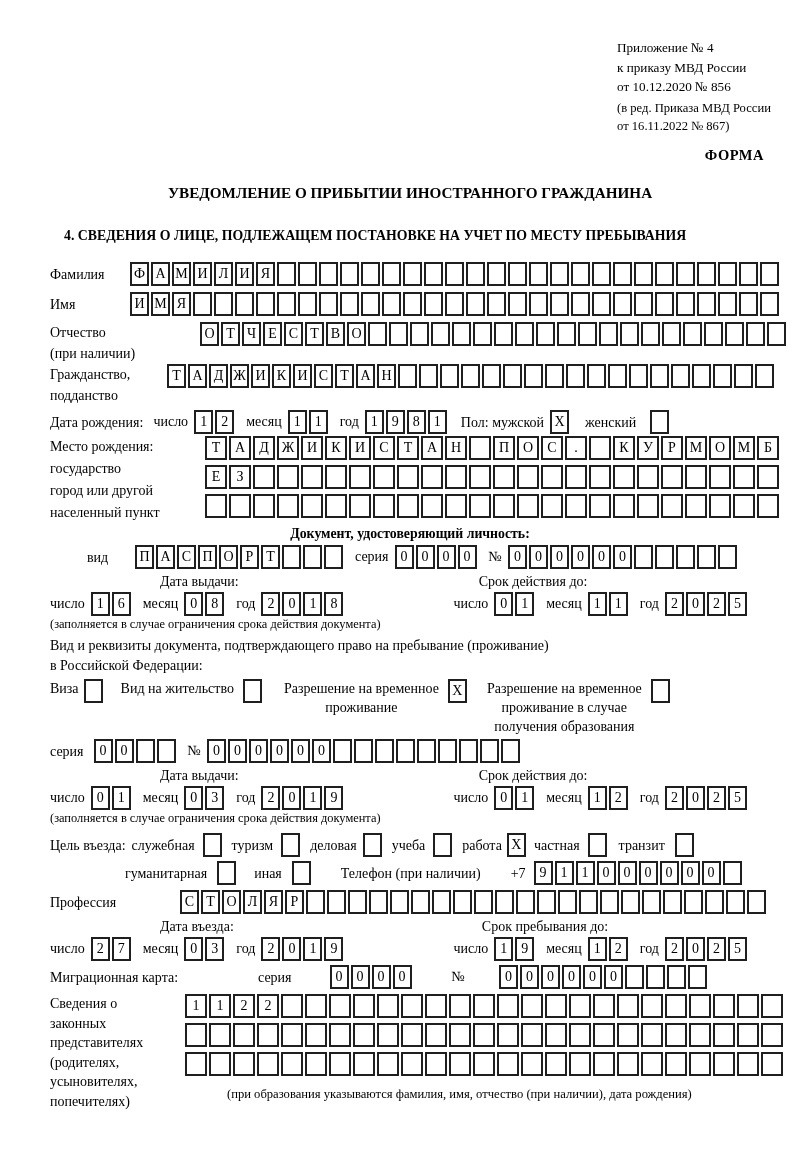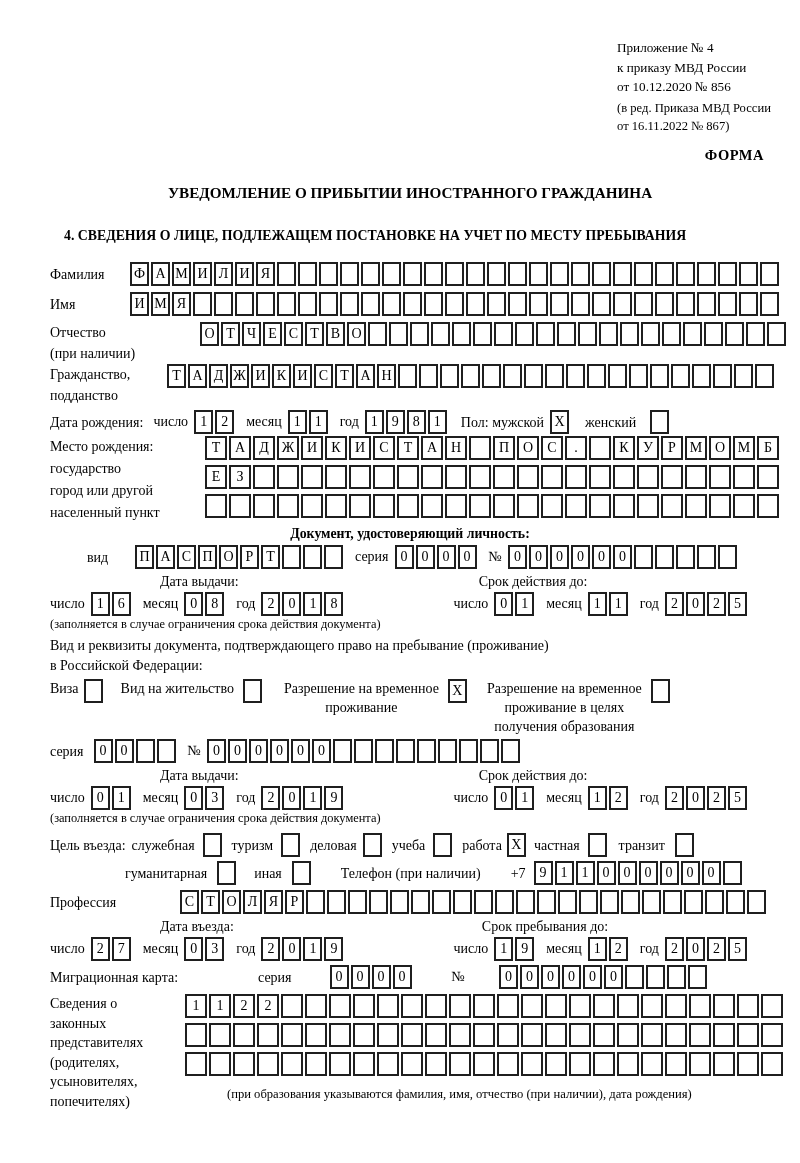--- a/index.html
+++ b/index.html
@@ -427,21 +427,21 @@
     <span class="opt" style="margin-left:20px;">
       <span class="opt-label">
         <div>Разрешение на временное</div>
         <div>проживание</div>
       </span>
       <span class="cell">X</span>
     </span>
     <span class="opt" style="margin-left:18px;">
       <span class="opt-label">
         <div>Разрешение на временное</div>
-        <div>проживание в целях</div>
+        <div>проживание в случае</div>
         <div>получения образования</div>
       </span>
       <span class="cell"></span>
     </span>
   </div>
 
   <div class="row c" style="margin-top:3px;">
     <span class="lbl" style="margin-right:10px;">серия</span>
     <span class="cells">
         <span class="cell">0</span>

